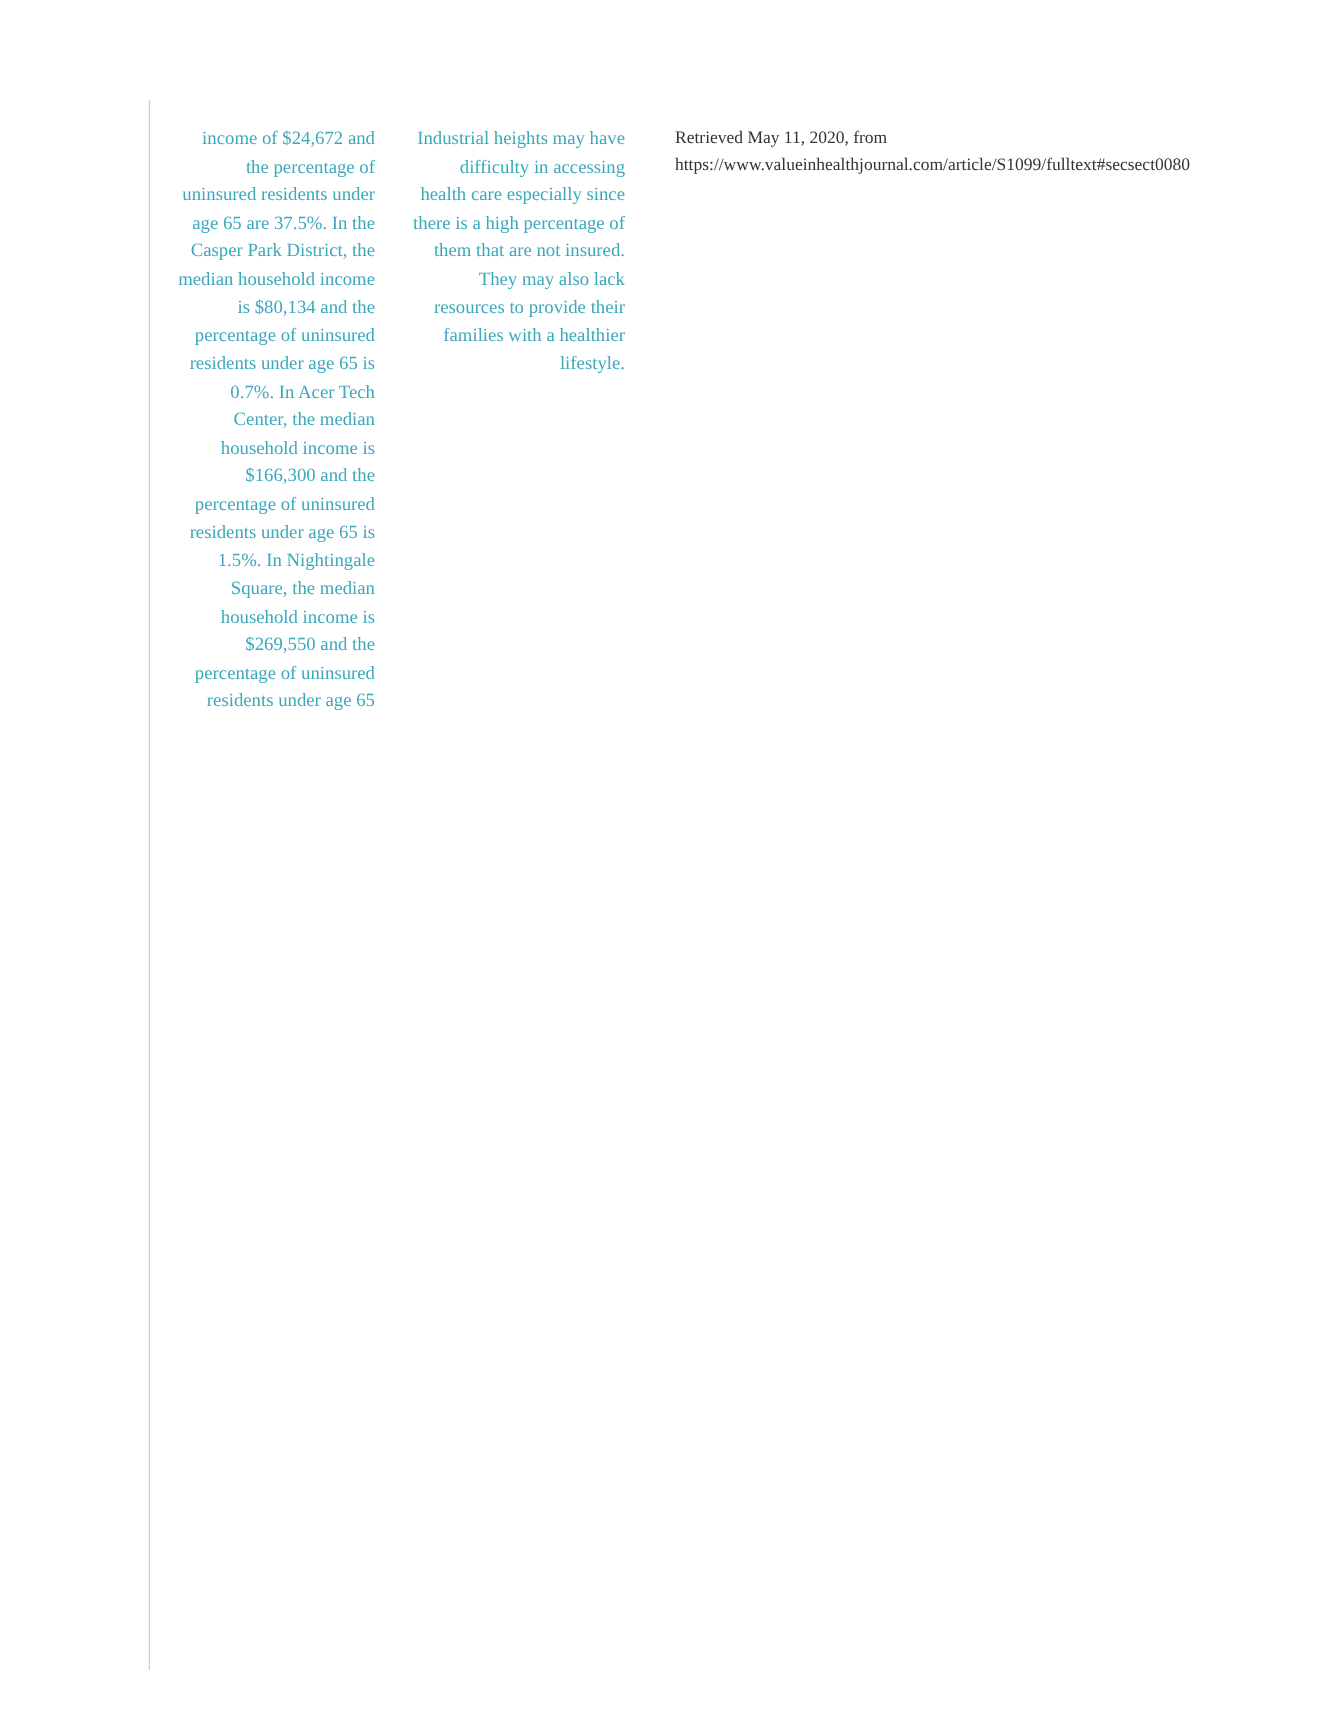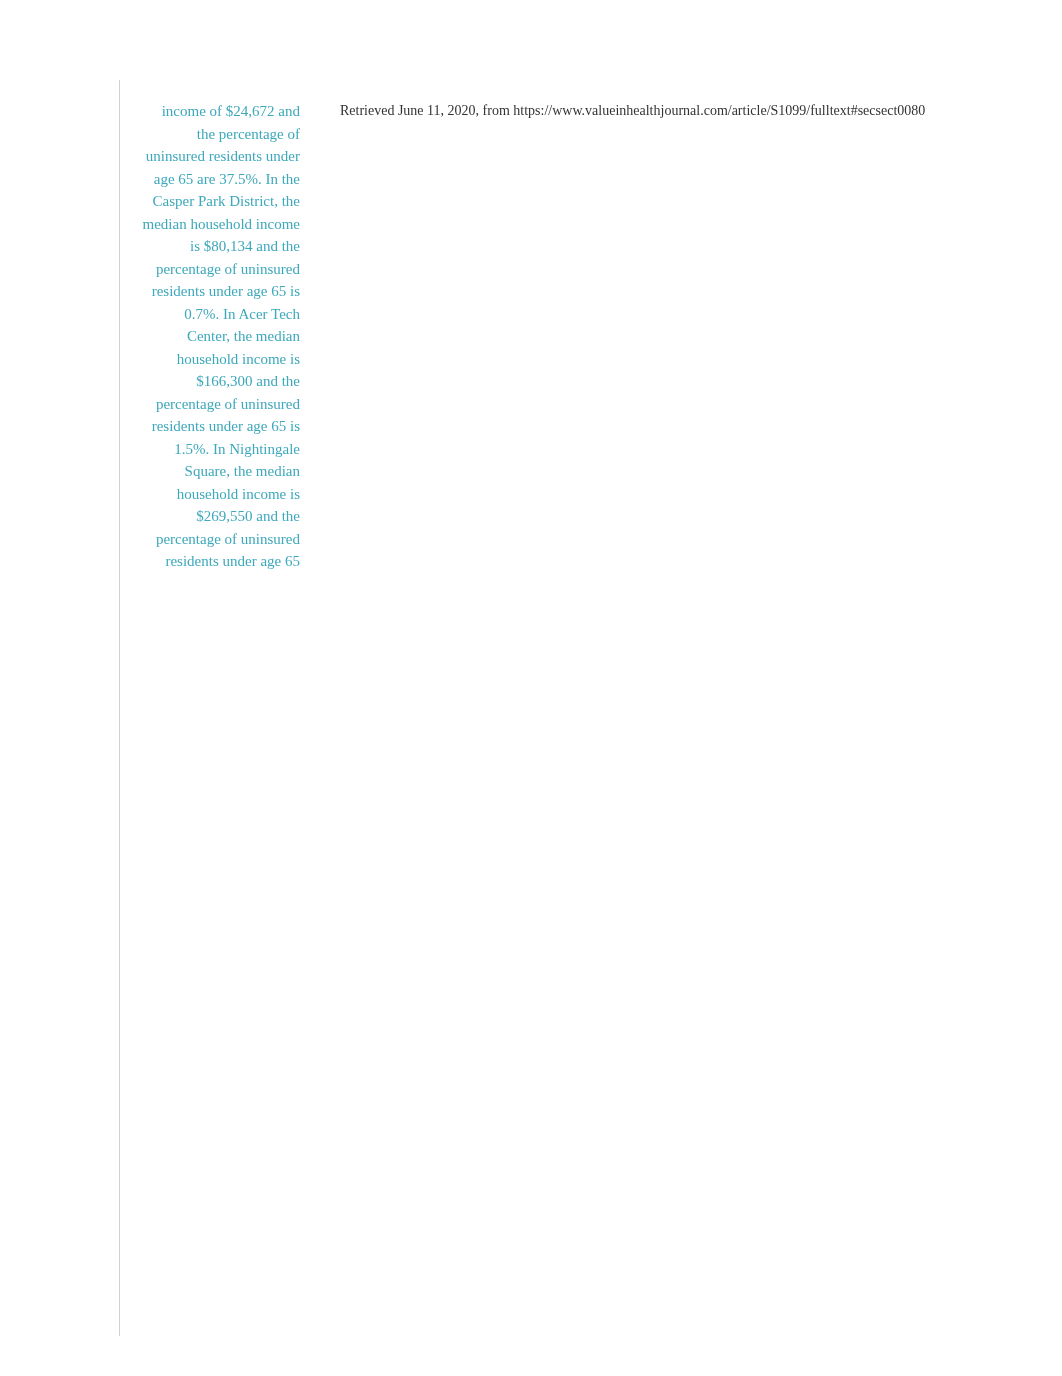--- a/index.html
+++ b/index.html
@@ -73,17 +73,20 @@
   </style>
 </head>
 <body>
 
 <div class="page-container">
   <div class="left-margin"></div>
   <div class="content-area">
     <div class="column-left">
       <p class="text-teal">income of $24,672 and the percentage of uninsured residents under age 65 are 37.5%. In the Casper Park District, the median household income is $80,134 and the percentage of uninsured residents under age 65 is 0.7%. In Acer Tech Center, the median household income is $166,300 and the percentage of uninsured residents under age 65 is 1.5%. In Nightingale Square, the median household income is $269,550 and the percentage of uninsured residents under age 65</p>
     </div>
+    <div class="column-right">
+      <p class="text-teal">Industrial heights may have difficulty in accessing health care especially since there is a high percentage of them that are not insured. They may also lack resources to provide their families with a healthier lifestyle.</p>
+    </div>
     <div class="column-ref">
-      <p class="ref-text">Retrieved June 11, 2020, from https://www.valueinhealthjournal.com/article/S1099/fulltext#secsect0080</p>
+      <p class="ref-text">Retrieved May 11, 2020, from https://www.valueinhealthjournal.com/article/S1099/fulltext#secsect0080</p>
     </div>
   </div>
 </div>
 
 </body></html>

